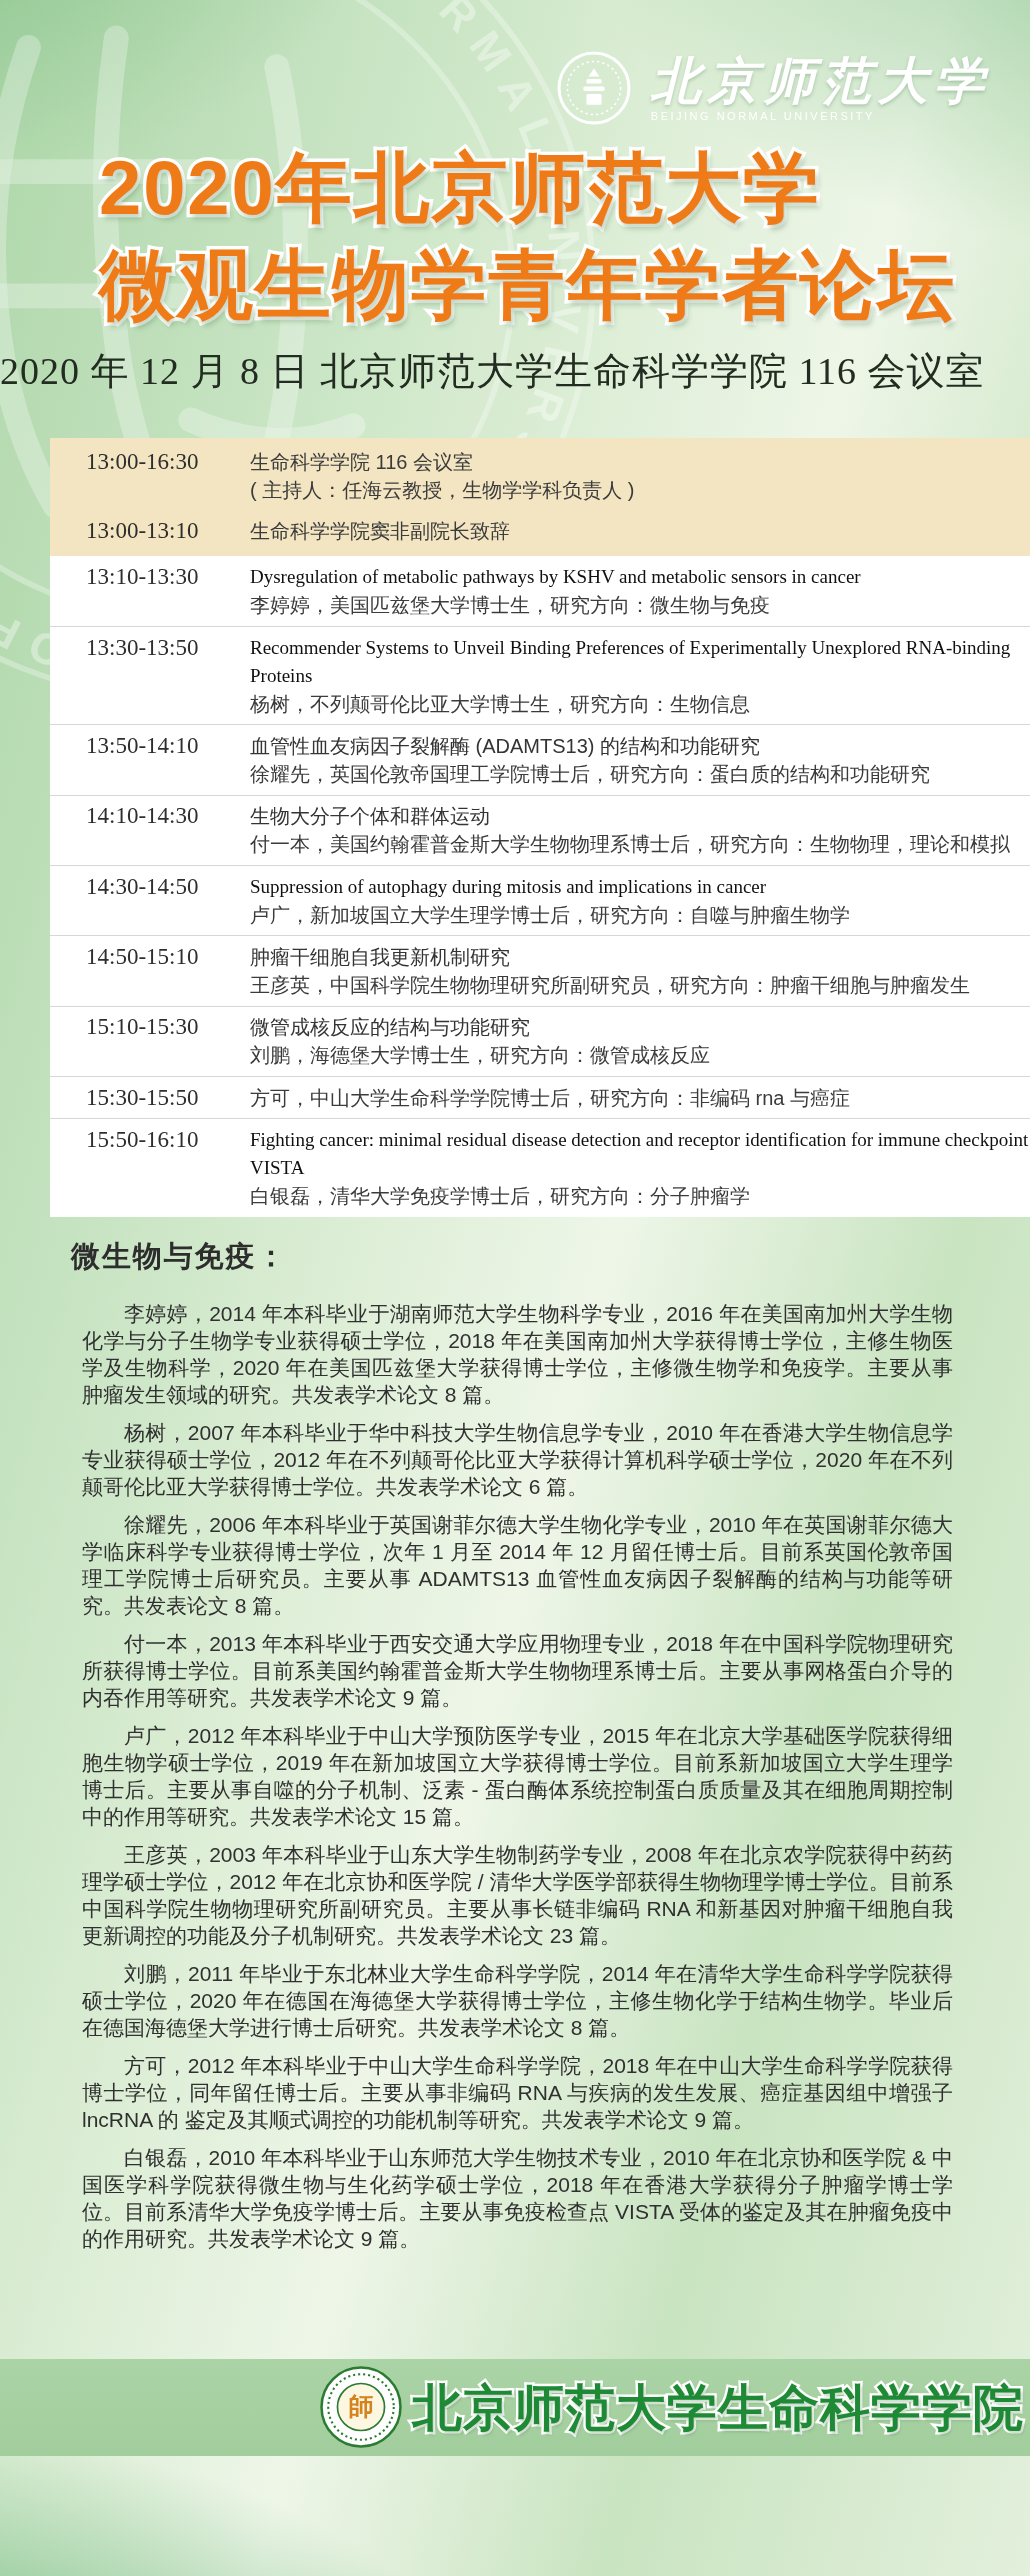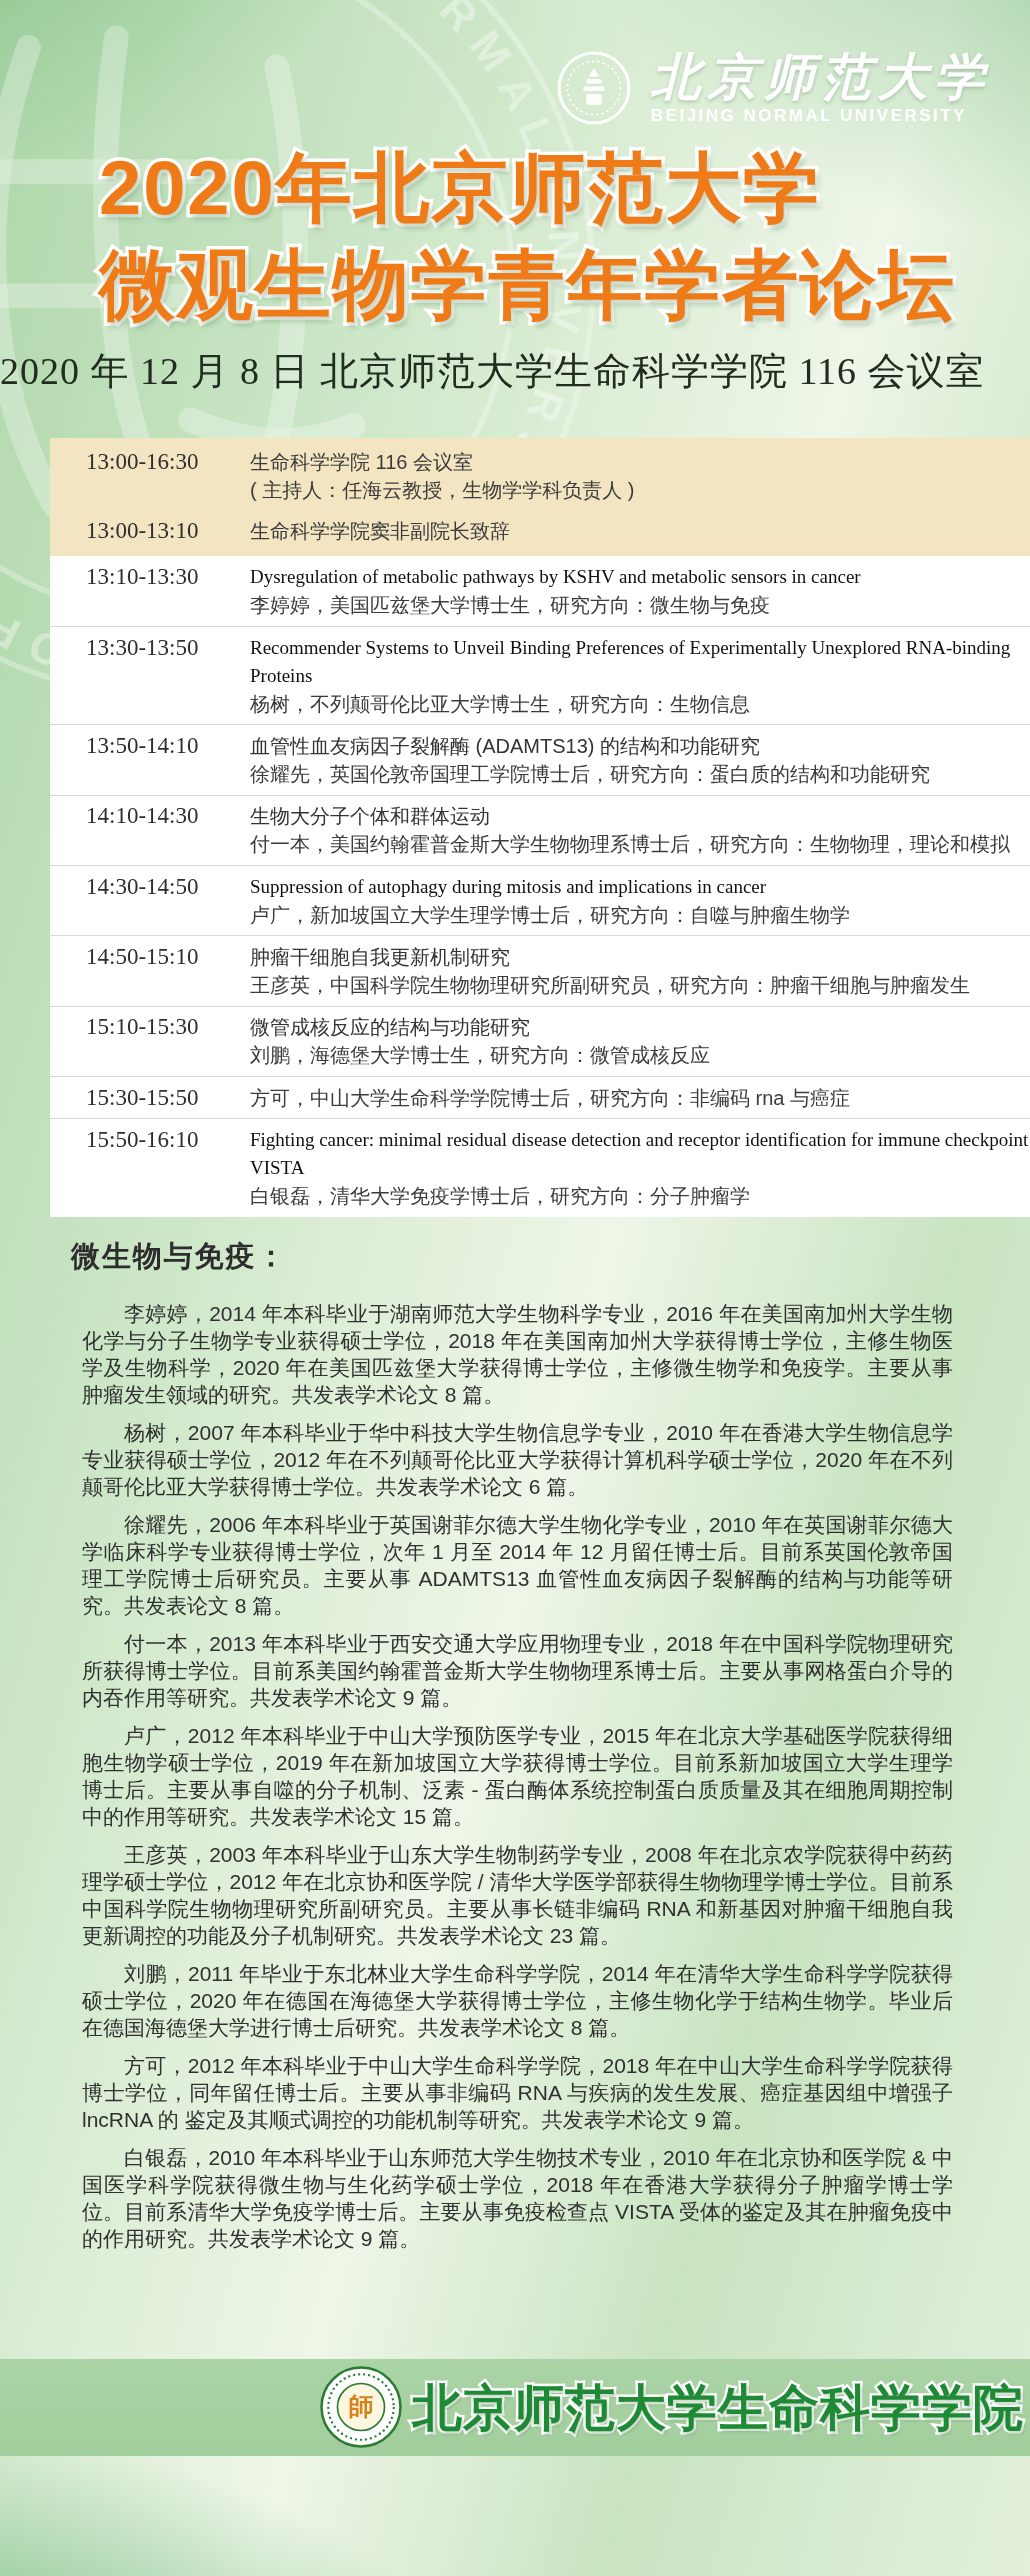--- a/index.html
+++ b/index.html
@@ -13,21 +13,21 @@
       linear-gradient(105deg,#a9d4a4 0%,#c4e2bf 22%,#ddeed6 40%,#eef6e8 55%,#c9e4c1 75%,#e3f0dc 100%);
   }
   
   .watermark{position:absolute;left:-258px;top:-153px;width:869px;height:869px;opacity:.6;}
   
   .brand{position:absolute;top:50px;right:40px;display:flex;align-items:center;gap:19px;color:#fff;}
   .brand-seal{width:76px;height:76px;flex:none;}
   .brand-text{display:flex;flex-direction:column;align-items:flex-start;}
   .brand-cn{font-size:50px;font-weight:bold;font-style:italic;letter-spacing:6.7px;line-height:53px;
             text-shadow:0 1.9px 3.8px rgba(40,90,50,.25);}
-  .brand-en{font-size:17px;font-weight:bold;letter-spacing:2.5px;margin-top:2px;}
+  .brand-en{font-size:11px;font-weight:normal;letter-spacing:2.5px;margin-top:2px;}
   
   .title{position:absolute;left:99px;top:139px;font-weight:800;font-size:76px;line-height:97px;
          letter-spacing:1.9px;color:#ee7b17;
          -webkit-text-stroke:6.7px #ffffff;paint-order:stroke fill;
          text-shadow:2.9px 4.8px 5.7px rgba(70,120,70,.30);}
   
   .date{position:absolute;left:0;top:346px;width:899px;text-align:center;
         font-family:"Liberation Serif","DejaVu Serif",serif;
         font-size:38px;color:#222c21;letter-spacing:1px;white-space:nowrap;}
   

